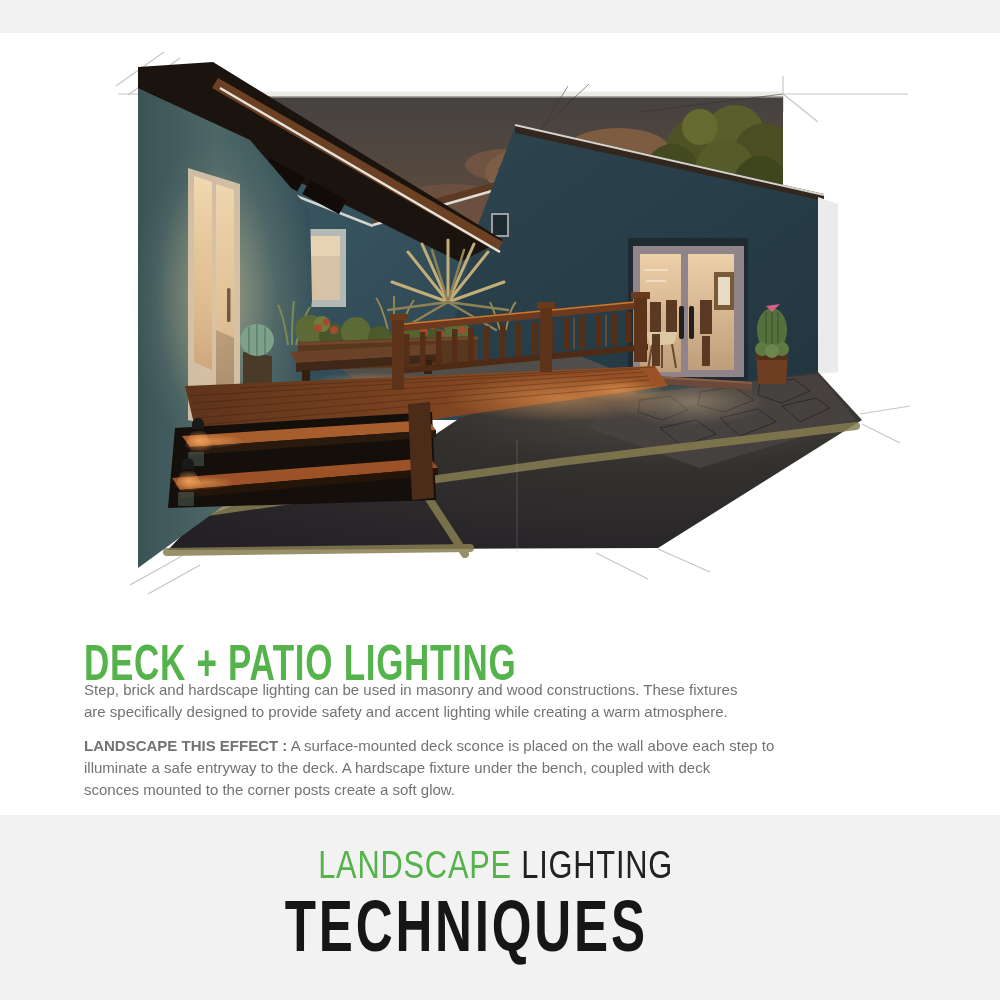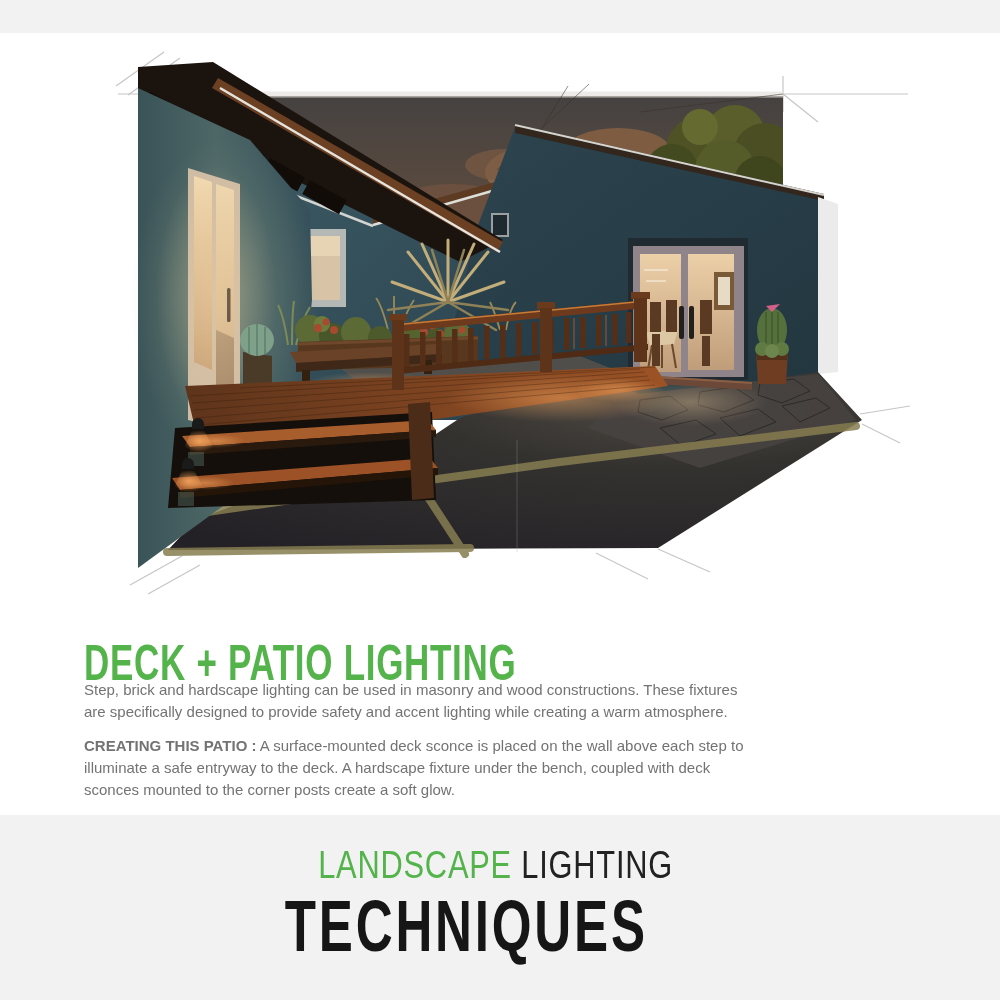--- a/index.html
+++ b/index.html
@@ -404,21 +404,21 @@
         <rect x="634" y="298" width="13" height="64" fill="#5d3319"></rect>
       </g>
     </g>
   </svg>
 
   <h1 class="sec-title">DECK + PATIO LIGHTING</h1>
 
   <p class="body-copy intro"><span class="lines">Step, brick and hardscape lighting can be used in masonry and wood constructions. These fixtures
 are specifically designed to provide safety and accent lighting while creating a warm atmosphere.</span></p>
 
-  <p class="body-copy effect"><b>CREATING THIS PATIO :</b> <span class="lines">A surface-mounted deck sconce is placed on the wall above each step to
+  <p class="body-copy effect"><b>LANDSCAPE THIS EFFECT :</b> <span class="lines">A surface-mounted deck sconce is placed on the wall above each step to
 illuminate a safe entryway to the deck. A hardscape fixture under the bench, coupled with deck
 sconces mounted to the corner posts create a soft glow.</span></p>
 
   <div class="band footer"></div>
   <div class="brand-line"><span class="inner"><span class="green">LANDSCAPE</span><span class="dark"> LIGHTING</span></span></div>
   <div class="footer-title"><span class="inner">TECHNIQUES</span></div>
 
 </div>
 
 </body></html>

